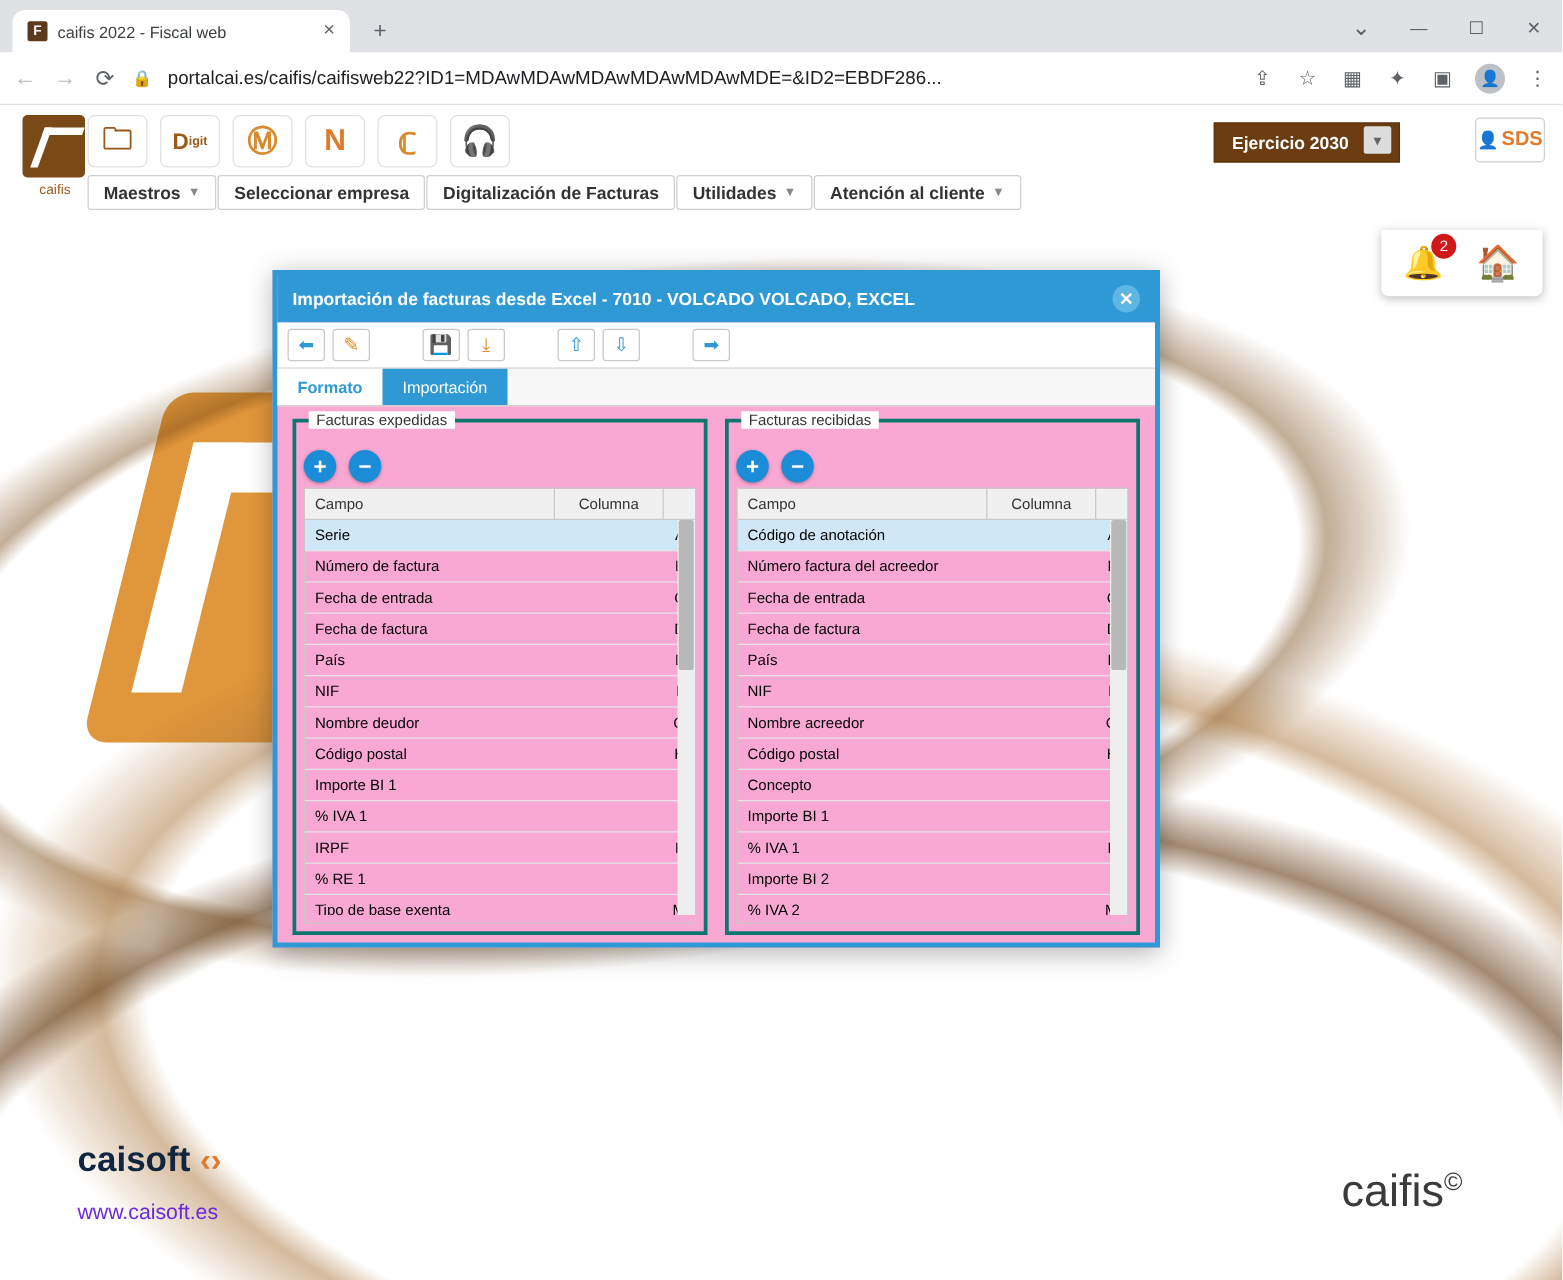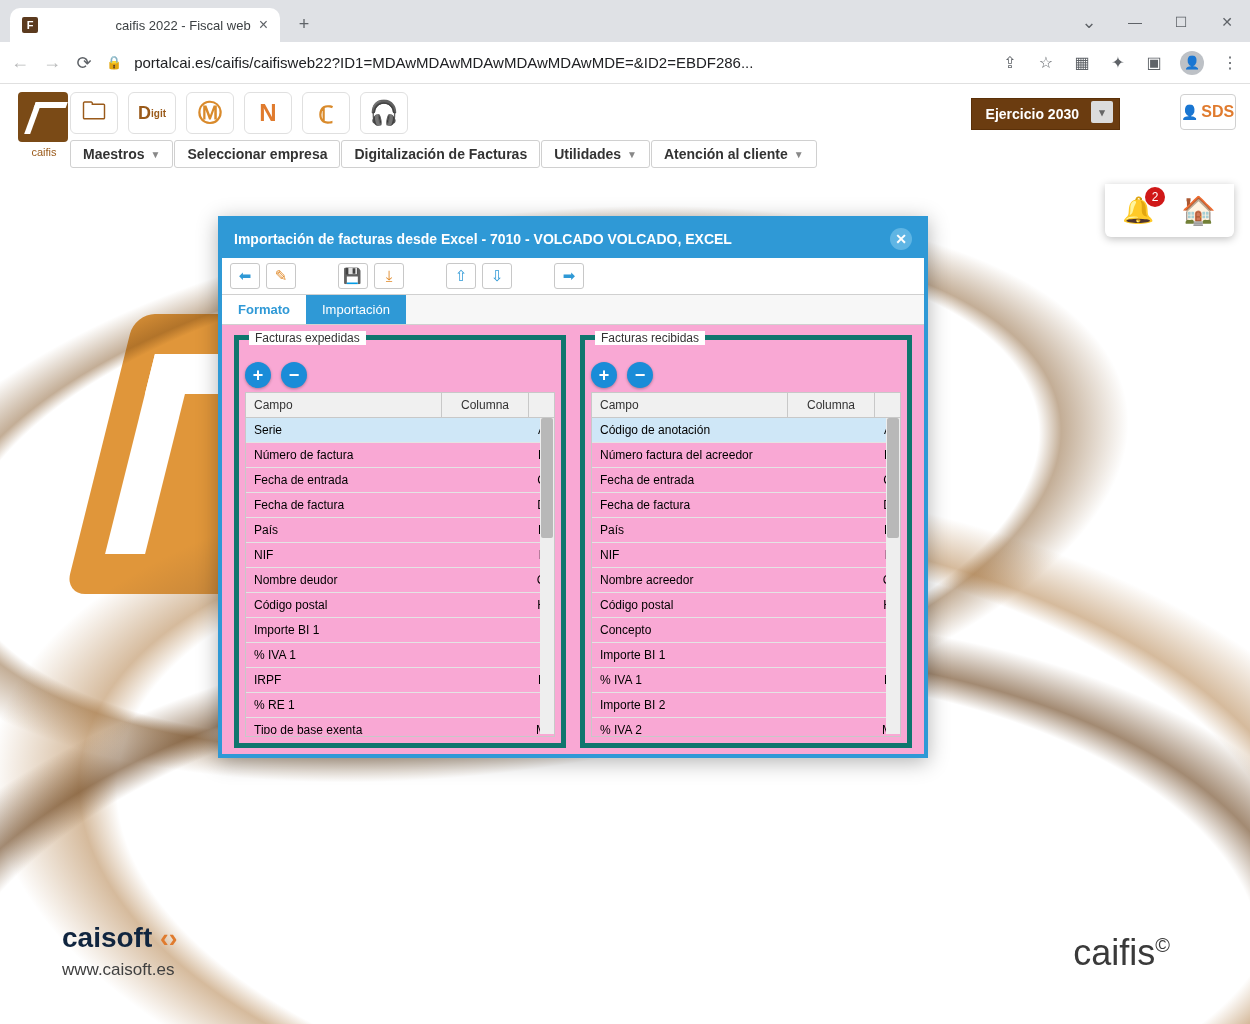--- a/index.html
+++ b/index.html
@@ -2,21 +2,21 @@
 <html><head>
 <meta charset="utf-8">
 <style>
   * { box-sizing: border-box; margin: 0; padding: 0; }
   body { font-family: "Segoe UI", Arial, sans-serif; font-size: 13px; width: 1250px; height: 1024px; overflow: hidden; background: #fff; }
 
   
   .chrome-titlebar { height: 42px; background: #dfe1e5; display: flex; align-items: flex-end; padding-left: 10px; }
   .chrome-tab { background: #fff; border-radius: 10px 10px 0 0; height: 34px; width: 270px; display: flex; align-items: center; padding: 0 12px; gap: 8px; font-size: 13px; color: #3c4043; }
   .chrome-tab .favicon { width: 16px; height: 16px; background: #5b3a1e; color:#fff; display:flex;align-items:center;justify-content:center;font-weight:bold;font-size:11px;border-radius:2px; }
-  .chrome-tab .title { flex:1; white-space:nowrap; overflow:hidden; text-overflow:ellipsis;text-align:right; }
+  .chrome-tab .title { flex:1; white-space:nowrap; overflow:hidden; text-overflow:ellipsis; }
   .chrome-tab .close { font-size:16px; color:#5f6368; cursor:pointer; }
   .newtab { width:28px; height:28px; display:flex; align-items:center; justify-content:center; margin-left:10px; margin-bottom:4px; color:#5f6368; font-size:18px; cursor:pointer; }
   .win-controls { margin-left:auto; display:flex; height:40px; }
   .win-btn { width:46px; display:flex; align-items:center; justify-content:center; color:#5f6368; font-size:14px; cursor:pointer; }
   .win-btn.chev { font-size:18px; }
 
   .chrome-toolbar { height:42px; background:#fff; border-bottom:1px solid #e0e0e0; display:flex; align-items:center; padding:0 10px; gap:12px; }
   .nav-icon { width:20px; height:20px; display:flex; align-items:center; justify-content:center; color:#5f6368; cursor:pointer; font-size:18px; }
   .nav-icon.disabled { color:#b8b9ba; }
   .addr-lock { color:#5f6368; font-size:13px; }
@@ -72,21 +72,21 @@
   .modal-close { margin-left:auto; width:22px;height:22px;border-radius:50%;background:#5fb5e4;color:#fff;display:flex;align-items:center;justify-content:center;cursor:pointer;font-size:14px;}
   .modal-toolbar { background:#fff; border-bottom:1px solid #d0d0d0; padding:5px 8px; display:flex; gap:6px;}
   .m-tb-btn { width:30px; height:26px; border:1px solid #c8c8c8; border-radius:3px; background:#fff; display:flex;align-items:center;justify-content:center; color:#2f99d6; font-size:15px; cursor:pointer;}
   .m-tb-btn.orange { color:#e08a2a;}
   .m-tb-spacer { width:30px; }
   .modal-tabs { display:flex; background:#f7f7f7; border-bottom:1px solid #d0d0d0;}
   .m-tab { padding:7px 16px; font-size:13px; cursor:pointer;}
   .m-tab.active { color:#2f99d6; font-weight:bold; background:#fff;}
   .m-tab.inactive { background:#2f99d6; color:#fff;}
   .modal-body { flex:1; display:flex; gap:14px; padding:10px 12px 6px 12px; overflow:hidden;}
-  .panel { flex:1; border:5px solid #0f766e; position:relative; padding:22px 6px 6px 6px; display:flex; flex-direction:column;}
+  .panel { flex:1; border:3px solid #0f766e; position:relative; padding:22px 6px 6px 6px; display:flex; flex-direction:column;}
   .panel-legend { position:absolute; top:-9px; left:10px; background:#fff; padding:0 6px; font-size:12px; color:#333;}
   .panel-btns { display:flex; gap:10px; margin-bottom:4px;}
   .round-btn { width:26px;height:26px;border-radius:50%;display:flex;align-items:center;justify-content:center;color:#fff;font-size:18px;font-weight:bold;cursor:pointer;box-shadow:0 1px 3px rgba(0,0,0,0.3);}
   .round-btn.add { background:#1a8cd8;}
   .round-btn.remove { background:#1a8cd8;}
   .grid { flex:1; border:1px solid #c8c8c8; overflow:hidden; position:relative;}
   .grid-head { display:flex; background:#f0f0f0; border-bottom:1px solid #c8c8c8; font-size:12px; color:#333;gap:11px;}
   .grid-head .col-campo { flex:1; padding:5px 8px; border-right:1px solid #c8c8c8;}
   .grid-head .col-columna { width:76px; padding:5px 8px; border-right:1px solid #c8c8c8;}
   .grid-head .col-sb { width:14px;}
@@ -95,21 +95,21 @@
   .grid-row.sel { background:#cfe7f7;}
   .grid-row .c1 { flex:1; padding:5px 8px;}
   .grid-row .c2 { width:76px; padding:5px 8px; text-align:right;}
   .grid-sb { position:absolute; right:0; top:0; width:14px; height:100%; background:#eee;}
   .grid-sb .thumb { position:absolute; left:1px; width:12px; background:#b8b8b8; border-radius:2px;}
 
   
   .footer-left { position:absolute; left:62px; bottom:44px; z-index:3;}
   .footer-left .brand { font-size:28px; font-weight:bold; color:#10253f;}
   .footer-left .brand .arrows { color:#e07b2e; font-size:26px; font-weight:bold;}
-  .footer-left .site { color:#404040; font-size:17px; margin-top:6px;}
+  .footer-left .site { color:#6d28d9; font-size:17px; margin-top:16px;}
   .footer-right { position:absolute; right:80px; bottom:50px; z-index:3; font-size:36px; color:#3a3a3a;}
   .footer-right .copy{ font-size:20px; vertical-align:super;}
 </style>
 </head>
 <body>
 
 <div class="chrome-titlebar">
   <div class="chrome-tab">
     <div class="favicon">F</div>
     <div class="title">caifis 2022 - Fiscal web</div>

